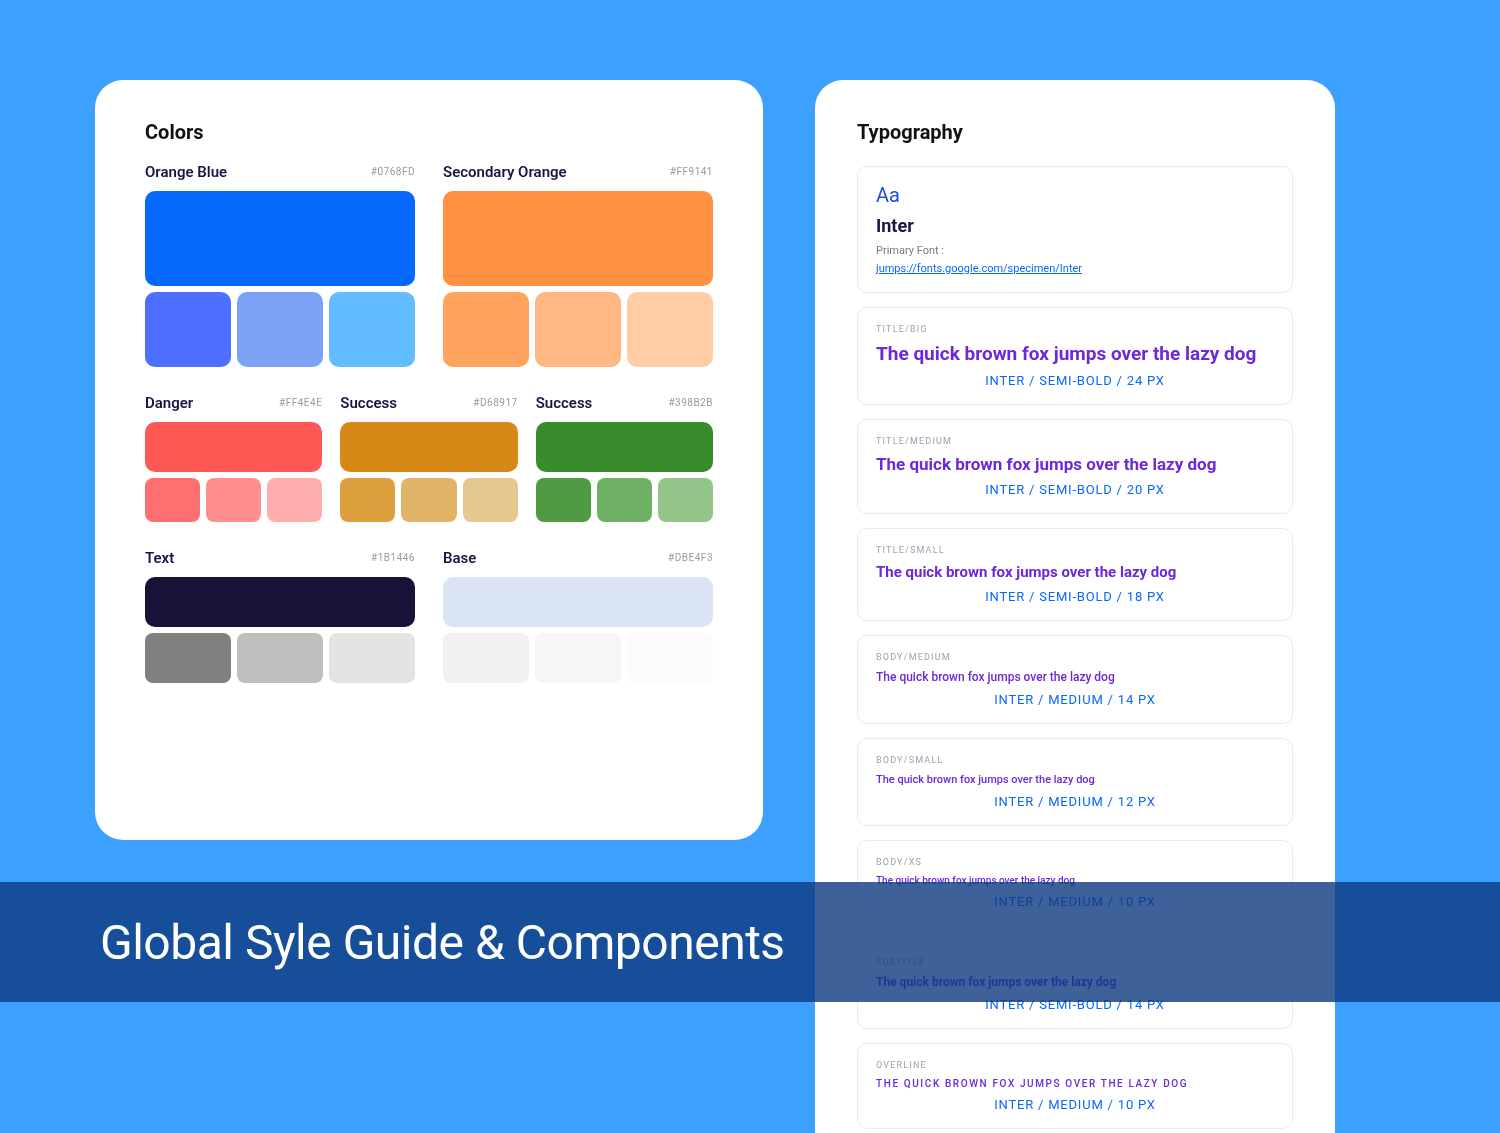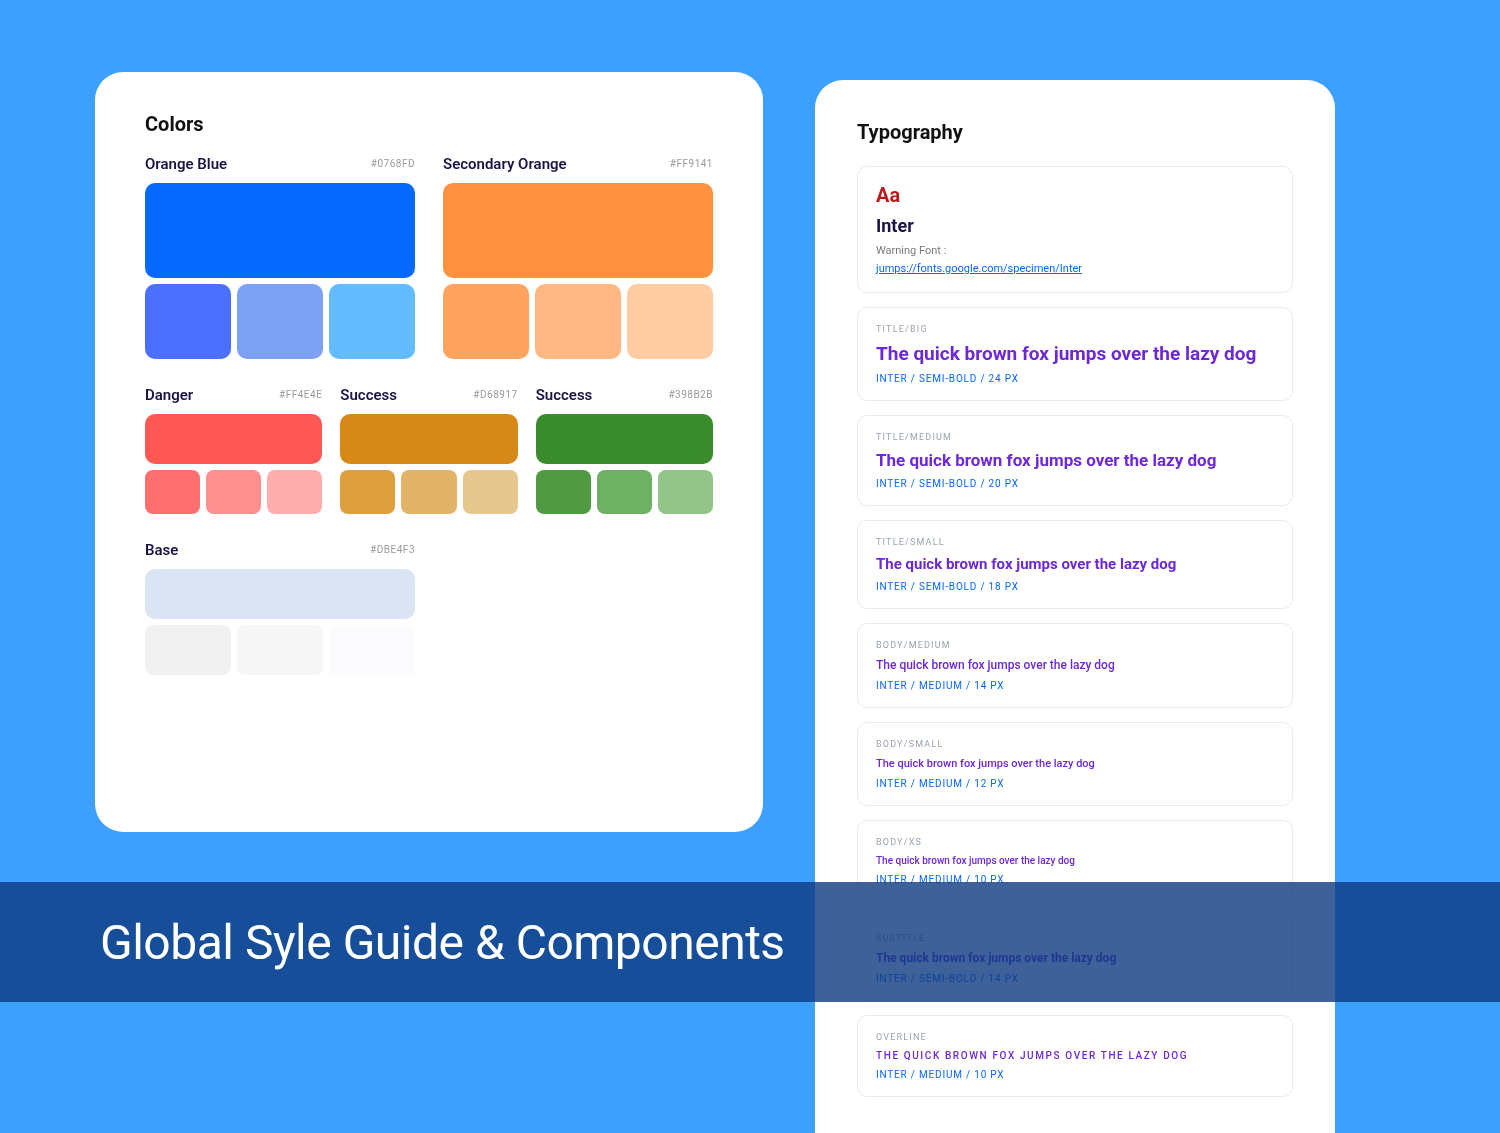--- a/index.html
+++ b/index.html
@@ -13,21 +13,21 @@
   .card {
     background: #fff;
     border-radius: 28px;
     position: absolute;
     padding: 40px 50px;
   }
 
   
   #colors-card {
     left: 95px;
-    top: 72px;
+    top: 80px;
     width: 668px;
     height: 760px;
   }
   #colors-title {
     font-size: 20px;
     font-weight: 700;
     color: #111;
     margin-bottom: 18px;
   }
   .color-grid-top {
@@ -96,23 +96,23 @@
     color: #111;
     margin-bottom: 22px;
   }
   .typo-box {
     border: 1px solid #E8ECF2;
     border-radius: 10px;
     padding: 16px 18px;
     margin-bottom: 14px;
   }
   .aa {
-    color: #b91c1c;
+    color: #1d4ed8;
     font-size: 20px;
-    font-weight: 700;
+    font-weight: 400;
   }
   .font-name {
     font-size: 18px;
     font-weight: 700;
     color: #1B1446;
     margin-top: 8px;
   }
   .dl-label {
     margin-top: 8px;
     font-size: 11px;
@@ -125,25 +125,26 @@
   }
 
   .spec-label {
     font-size: 9px;
     letter-spacing: 1.2px;
     color: #99A3B1;
     text-transform: uppercase;
     margin-bottom: 8px;
   }
   .spec-line {
-    font-size: 10px;
+    font-size: 13px;
     letter-spacing: .8px;
     color: #0768FD;
     text-transform: uppercase;
     margin-top: 8px;
+    text-align: center;
   }
   .sample { color: #6d28d9; }
   .s-title-big   { font-size: 19px; font-weight: 700; }
   .s-title-med   { font-size: 17px; font-weight: 700; }
   .s-title-small { font-size: 15px; font-weight: 700; }
   .s-body-med    { font-size: 12px; font-weight: 500; }
   .s-body-small  { font-size: 11px; font-weight: 500; }
   .s-body-xs     { font-size: 10px; font-weight: 500; }
   .s-sub         { font-size: 12px; font-weight: 700; }
   .s-overline    { font-size: 10px; font-weight: 500; letter-spacing: 1.6px; text-transform: uppercase; }
@@ -224,39 +225,49 @@
       <div class="sub-swatches">
         <div style="background:#4F9A43"></div>
         <div style="background:#6FB164"></div>
         <div style="background:#93C589"></div>
       </div>
     </div>
   </div>
 
   <div class="color-grid-bottom">
     <div class="color-block">
+      <h3>Text</h3>
+      <span class="hex">#1B1446</span>
+      <div class="big-swatch" style="background:#181236"></div>
+      <div class="sub-swatches">
+        <div style="background:#808080"></div>
+        <div style="background:#BEBEBE"></div>
+        <div style="background:#E3E3E3"></div>
+      </div>
+    </div>
+    <div class="color-block">
       <h3>Base</h3>
       <span class="hex">#DBE4F3</span>
       <div class="big-swatch" style="background:#DBE4F3"></div>
       <div class="sub-swatches">
         <div style="background:#F1F1F1"></div>
         <div style="background:#F6F6F6"></div>
         <div style="background:#FBFBFD"></div>
       </div>
     </div>
   </div>
 </div>
 
 <div id="typo-card" class="card">
   <div id="typo-title">Typography</div>
 
   <div class="typo-box">
     <div class="aa">Aa</div>
     <div class="font-name">Inter</div>
-    <div class="dl-label">Warning Font :</div>
+    <div class="dl-label">Primary Font :</div>
     <a class="dl-link">jumps://fonts.google.com/specimen/Inter</a>
   </div>
 
   <div class="typo-box">
     <div class="spec-label">TITLE/BIG</div>
     <div class="sample s-title-big">The quick brown fox jumps over the lazy dog</div>
     <div class="spec-line">INTER / SEMI-BOLD / 24 PX</div>
   </div>
 
   <div class="typo-box">

